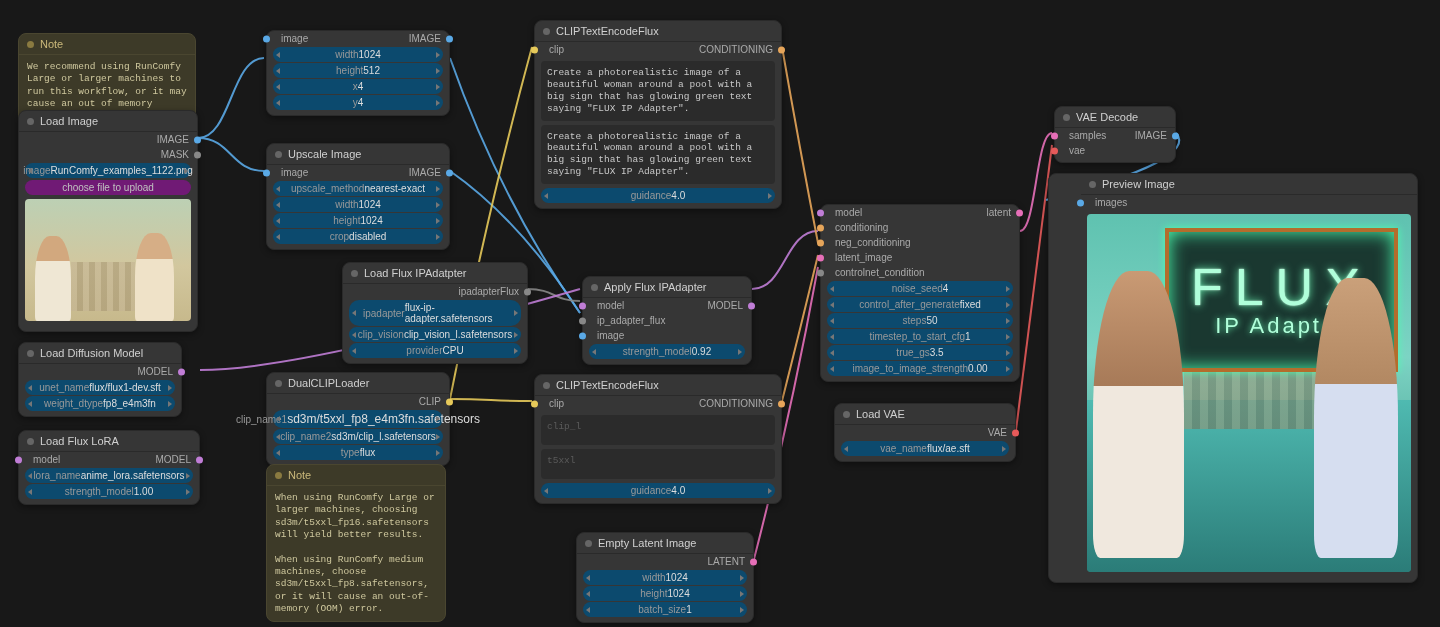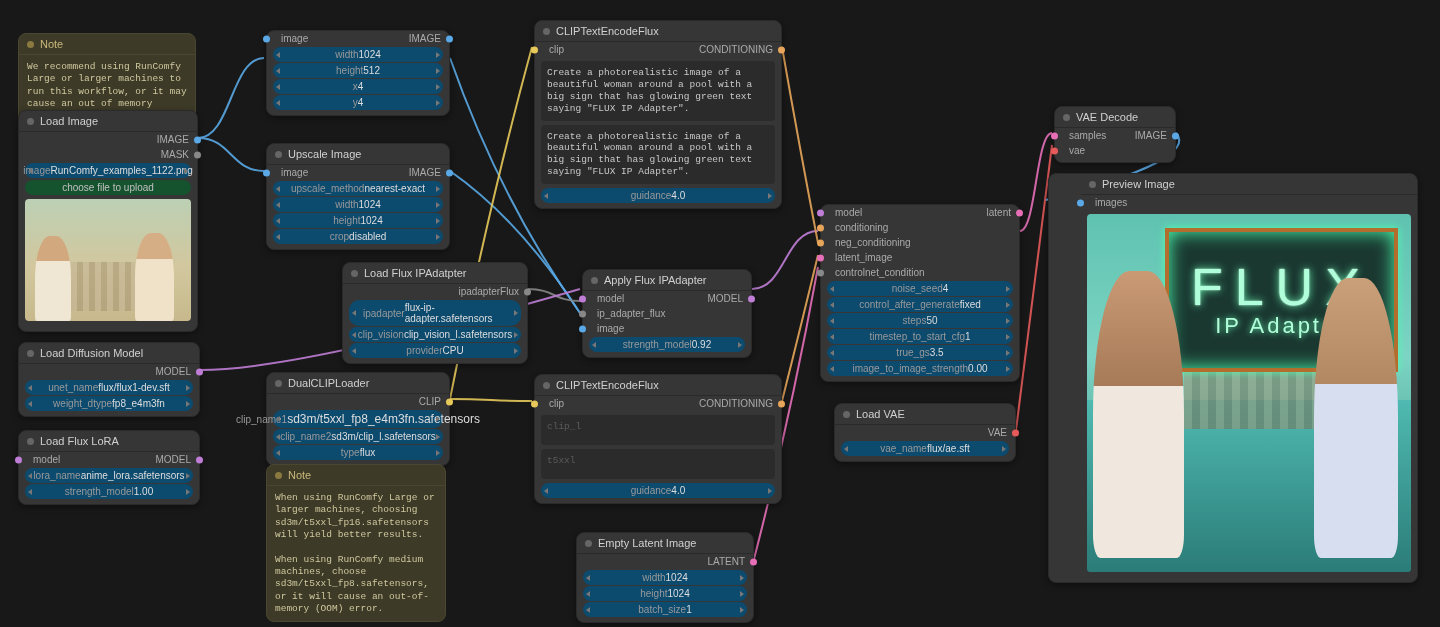--- a/index.html
+++ b/index.html
@@ -155,21 +155,21 @@
     font-size: 9.5px; line-height: 1.25;
     color: #c8c8c8;
     white-space: pre-wrap;
     min-height: 52px;
   }
   .textarea.dim { color: #5a5a5a; }
   .node .body { padding-bottom: 4px; }
   .upload-btn {
     margin: 2px 6px;
     padding: 2px 0;
-    background: #14532d;
+    background: #701a75;
     border-radius: 10px;
     text-align: center;
     color: #c0c0c0;
     font-size: 10px;
   }
 </style>
 </head>
 <body>
 <div id="canvas">
 <svg class="edges">
@@ -222,21 +222,21 @@
     <div class="thumb" style="height:122px;">
       <div class="img-vintage">
             <div class="crowd2"></div>
             <div class="man"></div>
             <div class="woman"></div>
           </div>
     </div>
   </div>
 </div>
 
-<div class="node" style="left:18px; top:342px; width:182px;">
+<div class="node" style="left:18px; top:342px; width:164px;">
   <div class="title">
         <span class="dot"></span>
         <span>Load Diffusion Model</span>
       </div>
   <div class="body">
     <div class="iorow right">
           <span class="lbl">MODEL</span>
           <span class="port" style="background:#c07dd6"></span>
         </div>
     <div class="widget">
@@ -447,21 +447,21 @@
     <div class="textarea">Create a photorealistic image of a beautiful woman around a pool with a big sign that has glowing green text saying "FLUX IP Adapter".</div>
     <div class="widget">
           <span class="arrow l"></span>
           <span class="wl">guidance</span>
           <span class="wv">4.0</span>
           <span class="arrow r"></span>
         </div>
   </div>
 </div>
 
-<div class="node" style="left:582px; top:269px; width:170px;">
+<div class="node" style="left:582px; top:276px; width:170px;">
   <div class="title">
         <span class="dot"></span>
         <span>Apply Flux IPAdapter</span>
       </div>
   <div class="body">
     <div class="iorow left">
           <span class="port" style="background:#c07dd6"></span>
           <span class="lbl" style="padding-left:6px">model</span>
           <span style="flex:1"></span>
           <span class="lbl">MODEL</span>

